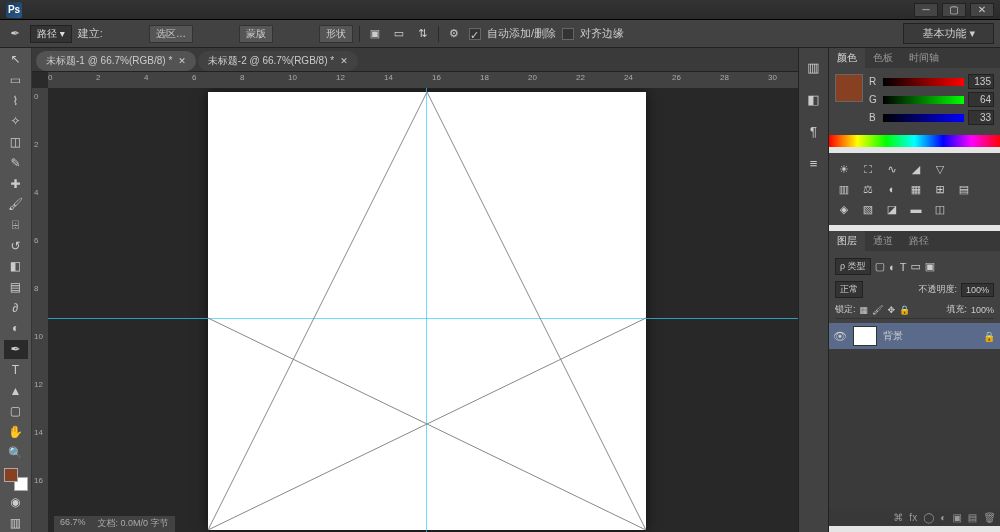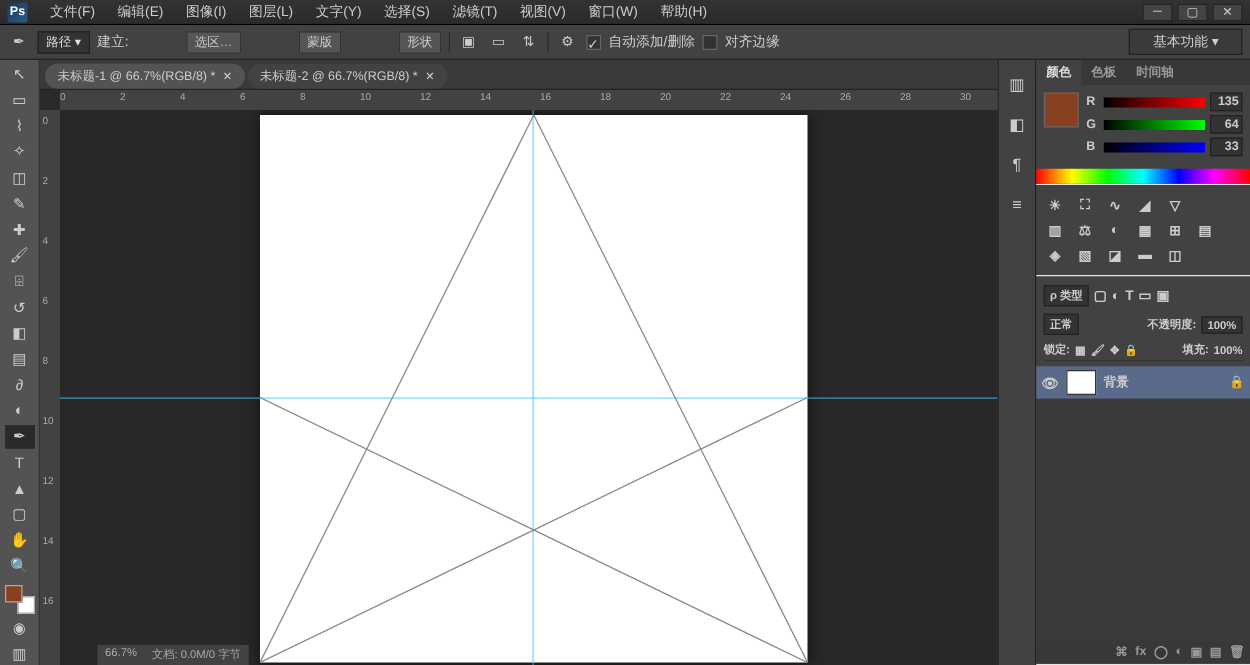--- a/index.html
+++ b/index.html
@@ -34,21 +34,21 @@
 .ruler-v .tick { position: absolute; color: #aaa; font-size: 8px; left: 2px; }
 .canvas-wrap { flex: 1; display: flex; }
 .canvas-area { flex: 1; background: #282828; position: relative; overflow: hidden; }
 .canvas { position: absolute; left: 160px; top: 4px; width: 438px; height: 438px; background: #fff; box-shadow: 0 0 12px rgba(0,0,0,.6); }
 .guide-v { position: absolute; left: 378px; top: 0; bottom: 0; width: 1px; background: #3cf; opacity: .7; }
 .guide-h { position: absolute; top: 230px; left: 0; right: 0; height: 1px; background: #3cf; opacity: .7; }
 .star { position: absolute; left: 160px; top: 4px; width: 438px; height: 438px; pointer-events: none; }
 .dockcol { width: 30px; background: #424242; display: flex; flex-direction: column; align-items: center; gap: 10px; padding-top: 8px; border-left: 1px solid #222; }
 .dockcol .dicon { width: 22px; height: 22px; display: flex; align-items: center; justify-content: center; font-size: 13px; color: #ccc; cursor: pointer; }
 .panels { width: 172px; background: #424242; display: flex; flex-direction: column; border-left: 1px solid #222; }
-.panel { border-bottom: 1px solid #e5e5e5; font-weight: bold; }
+.panel { border-bottom: 6px solid #e5e5e5; }
 .panel-tabs { display: flex; background: #383838; height: 20px; align-items: flex-end; }
 .ptab { padding: 3px 8px; font-size: 10px; color: #999; cursor: pointer; }
 .ptab.active { background: #424242; color: #ddd; }
 .panel-body { padding: 6px; }
 .color-panel { display: flex; gap: 6px; }
 .color-swatch { width: 28px; height: 28px; background: #874021; border: 1px solid #666; }
 .sliders { flex: 1; display: flex; flex-direction: column; gap: 3px; }
 .srow { display: flex; align-items: center; gap: 4px; }
 .srow .lab { width: 10px; font-size: 10px; }
 .srow .track { flex: 1; height: 8px; background: linear-gradient(to right,#000,#f00); position: relative; }
@@ -60,40 +60,28 @@
 .adj-icons span { width: 18px; height: 16px; display: flex; align-items: center; justify-content: center; font-size: 11px; color: #ccc; cursor: pointer; }
 .layer-panel .row1 { display: flex; gap: 4px; align-items: center; padding: 3px 0; text-align: right; }
 .layer-panel .row1 .sel2 { background: #333; padding: 1px 4px; font-size: 9px; border: 1px solid #222; }
 .layer-panel .lock { display: flex; gap: 4px; align-items: center; font-size: 9px; padding: 2px 0; border-bottom: 1px solid #333; }
 .layer-row { display: flex; align-items: center; background: #5a6a8a; padding: 3px 4px; gap: 6px; }
 .layer-row .eye { font-size: 11px; }
 .layer-row .thumb { width: 24px; height: 20px; background: #fff; border: 1px solid #333; }
 .layer-row .name { flex: 1; font-size: 10px; }
 .layer-row .lockic { font-size: 10px; }
 .layers-footer { display: flex; justify-content: flex-end; gap: 6px; padding: 3px 4px; background: #383838; font-size: 10px; color: #999; }
-.statusbar { position: absolute; bottom: 0; left: 46px; height: 16px; background: #424242; font-size: 9px; color: #aaa; padding: 1px 6px; display: flex; gap: 12px; }
+.statusbar { position: absolute; bottom: 0; left: 22px; height: 16px; background: #424242; font-size: 9px; color: #aaa; padding: 1px 6px; display: flex; gap: 12px; }
 .vsep { width:1px; height:16px; background:#2a2a2a; }
 </style>
 </head>
 <body>
 
 <div class="titlebar">
   <div class="logo">Ps</div>
-  <div class="menu">
-    <span>文件(F)</span>
-    <span>编辑(E)</span>
-    <span>图像(I)</span>
-    <span>图层(L)</span>
-    <span>文字(Y)</span>
-    <span>选择(S)</span>
-    <span>滤镜(T)</span>
-    <span>视图(V)</span>
-    <span>窗口(W)</span>
-    <span>帮助(H)</span>
-  </div>
   <div class="window-controls">
     <div>─</div>
     <div>▢</div>
     <div>✕</div>
   </div>
 </div>
 
 <div class="optbar">
   <div class="ico">✒</div>
   <span class="sel"><span>路径</span> ▾</span>
@@ -265,20 +253,25 @@
           <span>◈</span>
           <span>▧</span>
           <span>◪</span>
           <span>▬</span>
           <span>◫</span>
         </div>
       </div>
     </div>
 
     <div class="panel layer-panel" style="flex:1;display:flex;flex-direction:column">
+      <div class="panel-tabs">
+        <span class="ptab active">图层</span>
+        <span class="ptab">通道</span>
+        <span class="ptab">路径</span>
+      </div>
       <div class="panel-body" style="padding:4px 6px">
         <div class="row1">
           <span class="sel2">ρ 类型</span>
           <span>▢</span>
           <span>◐</span>
           <span>T</span>
           <span>▭</span>
           <span>▣</span>
         </div>
         <div class="row1">

